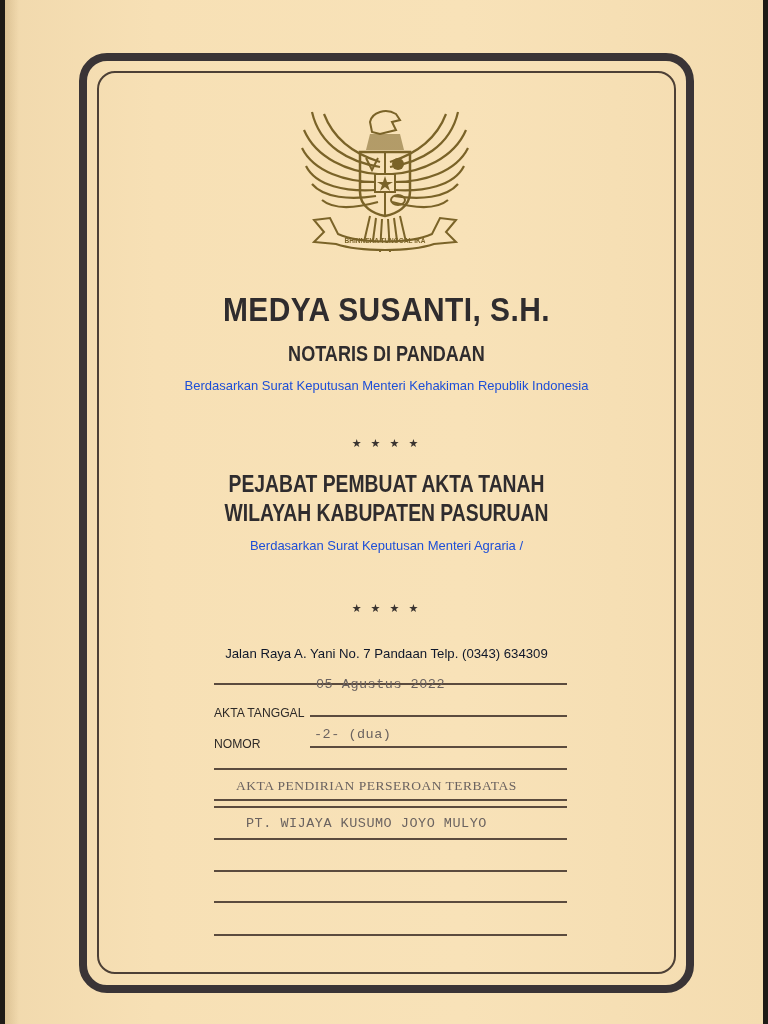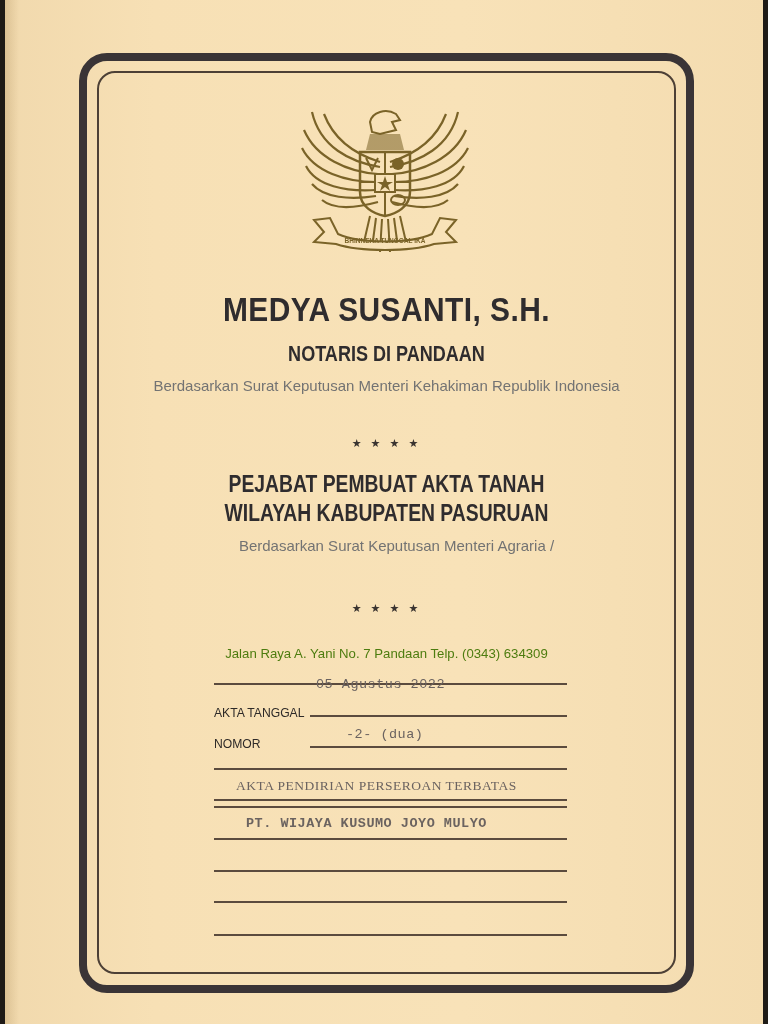--- a/index.html
+++ b/index.html
@@ -16,28 +16,28 @@
       box-sizing:border-box; border:8px solid #3a3436; border-radius:28px;
     }
     .inner-frame {
       position:absolute; left:97px; top:71px; width:579px; height:903px;
       box-sizing:border-box; border:2px solid #4d4036; border-radius:18px;
     }
     .emblem { position:absolute; left:300px; top:92px; width:170px; height:180px; }
     .center { position:absolute; left:97px; width:579px; text-align:center; color:#2e2a28; }
     .name { top:290px; font-size:34px; font-weight:bold; letter-spacing:0.5px; color:#2f2c2e; transform:scaleX(0.88); }
     .title1 { top:341px; font-size:22px; font-weight:bold; color:#2f2c2e; transform:scaleX(0.82); }
-    .small { font-size:15px; color:#737373; line-height:20px; }
+    .small { font-size:13px; color:#1d4ed8; line-height:20px; }
     .dec1 { top:376px; }
     .stars { font-size:11px; letter-spacing:3px; color:#3a3430; }
     .stars1 { top:437px; }
     .title2 { top:470px; font-size:23px; font-weight:bold; line-height:29px; color:#2f2c2e; transform:scaleX(0.84); }
-    .dec2 { top:537px; line-height:18px;padding-left:10px; }
+    .dec2 { top:537px; line-height:18px; }
     .stars2 { top:602px; }
-    .address { top:646px; font-size:13.2px; color:#4d7c0f; }
+    .address { top:646px; font-size:13.2px; color:#0f172a; }
     .rule { position:absolute; height:2px; background:#5b4b3e; }
     .label { position:absolute; font-size:13.5px; color:#2e2a28; transform:scaleX(0.9); transform-origin:left; }
     .typed { position:absolute; font-family:"Liberation Mono", monospace; font-size:13.5px; color:#6b6360; letter-spacing:0.5px; }
   </style>
 </head>
 <body>
 
 <div class="edge-left"></div>
 <div class="shade-left"></div>
 <div class="edge-right"></div>
@@ -109,23 +109,23 @@
 
 <div class="center stars stars2">★ ★ ★ ★</div>
 
 <div class="center address">Jalan Raya A. Yani No. 7 Pandaan  Telp. (0343) 634309</div>
 
 <div class="rule" style="left:214px; top:683px; width:353px;"></div>
 <div class="label" style="left:214px; top:705px;">AKTA TANGGAL</div>
 <div class="typed" style="left:316px; top:677px;">05 Agustus 2022</div>
 <div class="rule" style="left:310px; top:715px; width:257px;"></div>
 <div class="label" style="left:214px; top:736px;">NOMOR</div>
-<div class="typed" style="left:314px; top:727px;margin-left:32px;">-2- (dua)</div>
+<div class="typed" style="left:314px; top:727px;">-2- (dua)</div>
 <div class="rule" style="left:310px; top:746px; width:257px;"></div>
 <div class="rule" style="left:214px; top:768px; width:353px;"></div>
 <div class="typed" style="left:236px; top:778px;font-family:Liberation Serif, serif;">AKTA PENDIRIAN PERSEROAN TERBATAS</div>
 <div class="rule" style="left:214px; top:799px; width:353px;"></div>
 <div class="rule" style="left:214px; top:806px; width:353px;"></div>
-<div class="typed" style="left:246px; top:816px;font-weight:bold;">PT. WIJAYA KUSUMO JOYO MULYO</div>
+<div class="typed" style="left:246px; top:816px;">PT. WIJAYA KUSUMO JOYO MULYO</div>
 <div class="rule" style="left:214px; top:838px; width:353px;"></div>
 <div class="rule" style="left:214px; top:870px; width:353px;"></div>
 <div class="rule" style="left:214px; top:901px; width:353px;"></div>
 <div class="rule" style="left:214px; top:934px; width:353px;"></div>
 
 </body></html>

